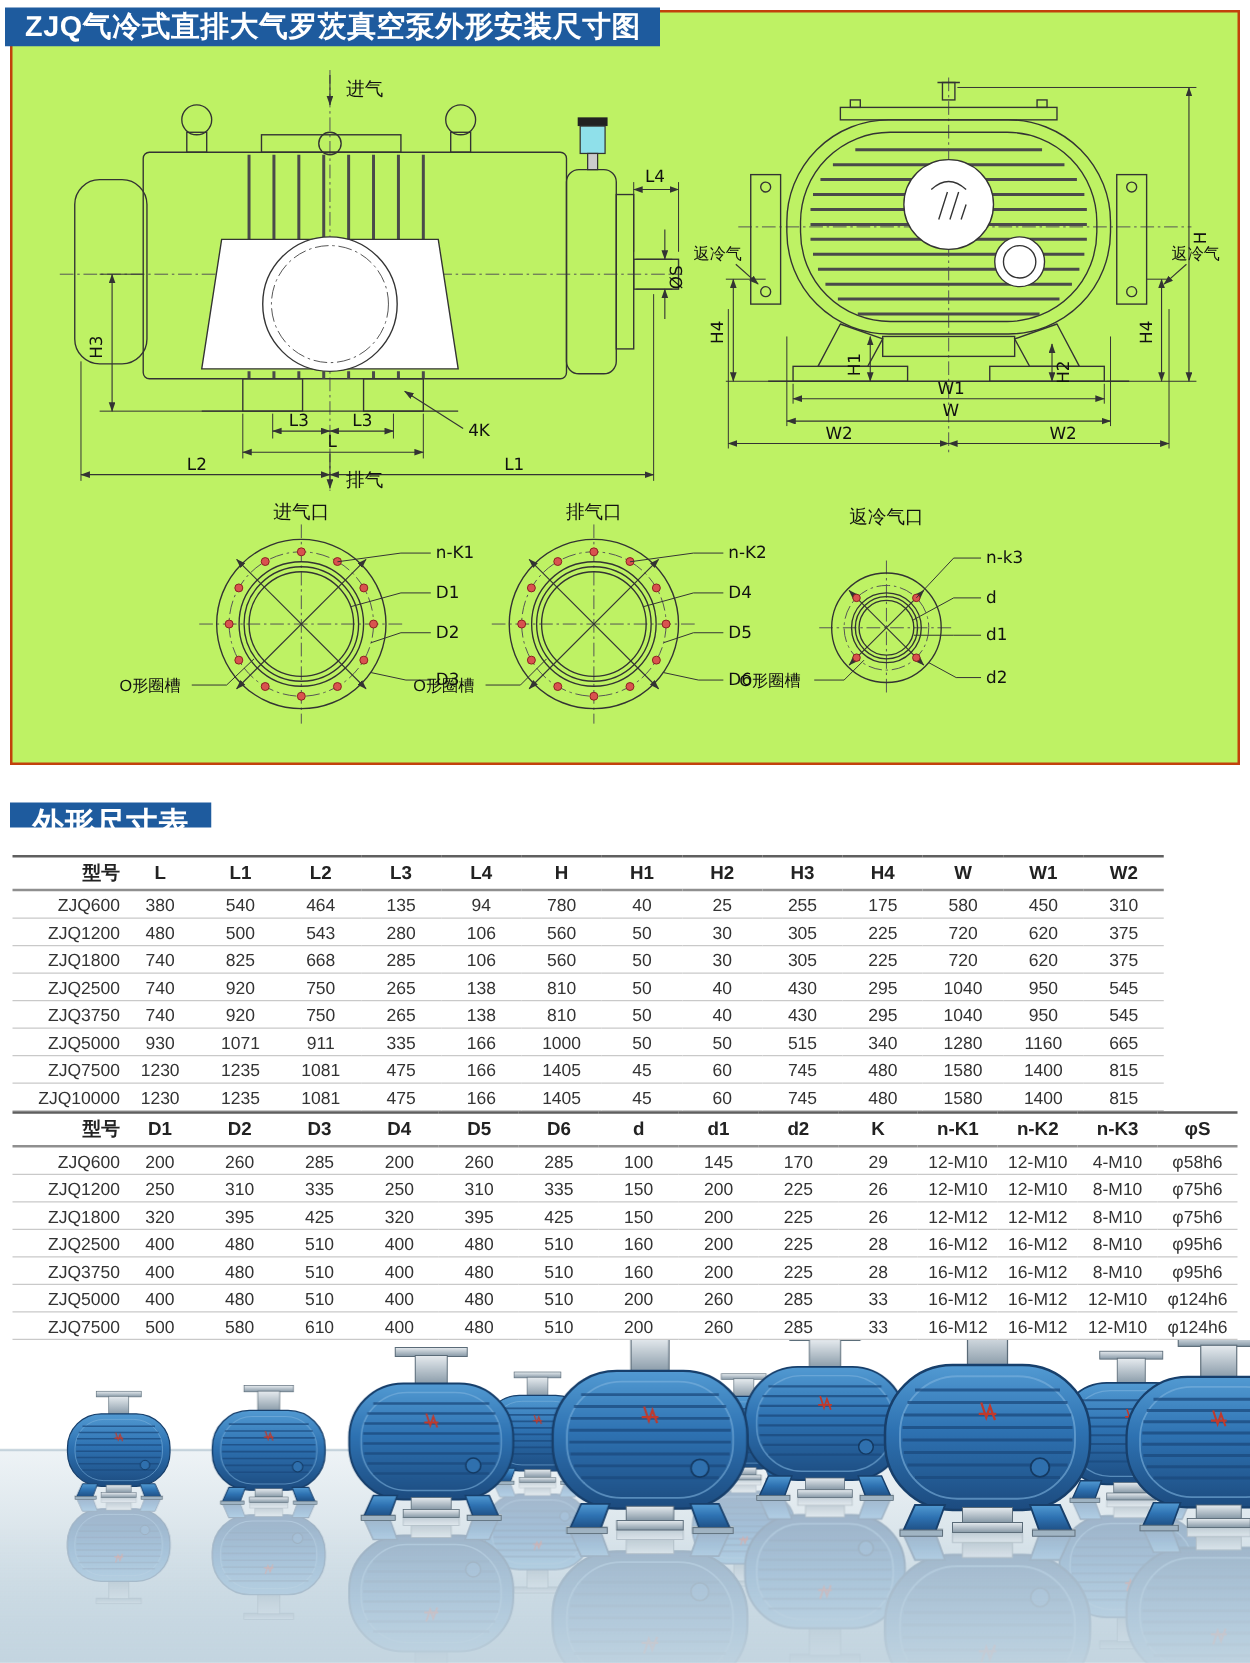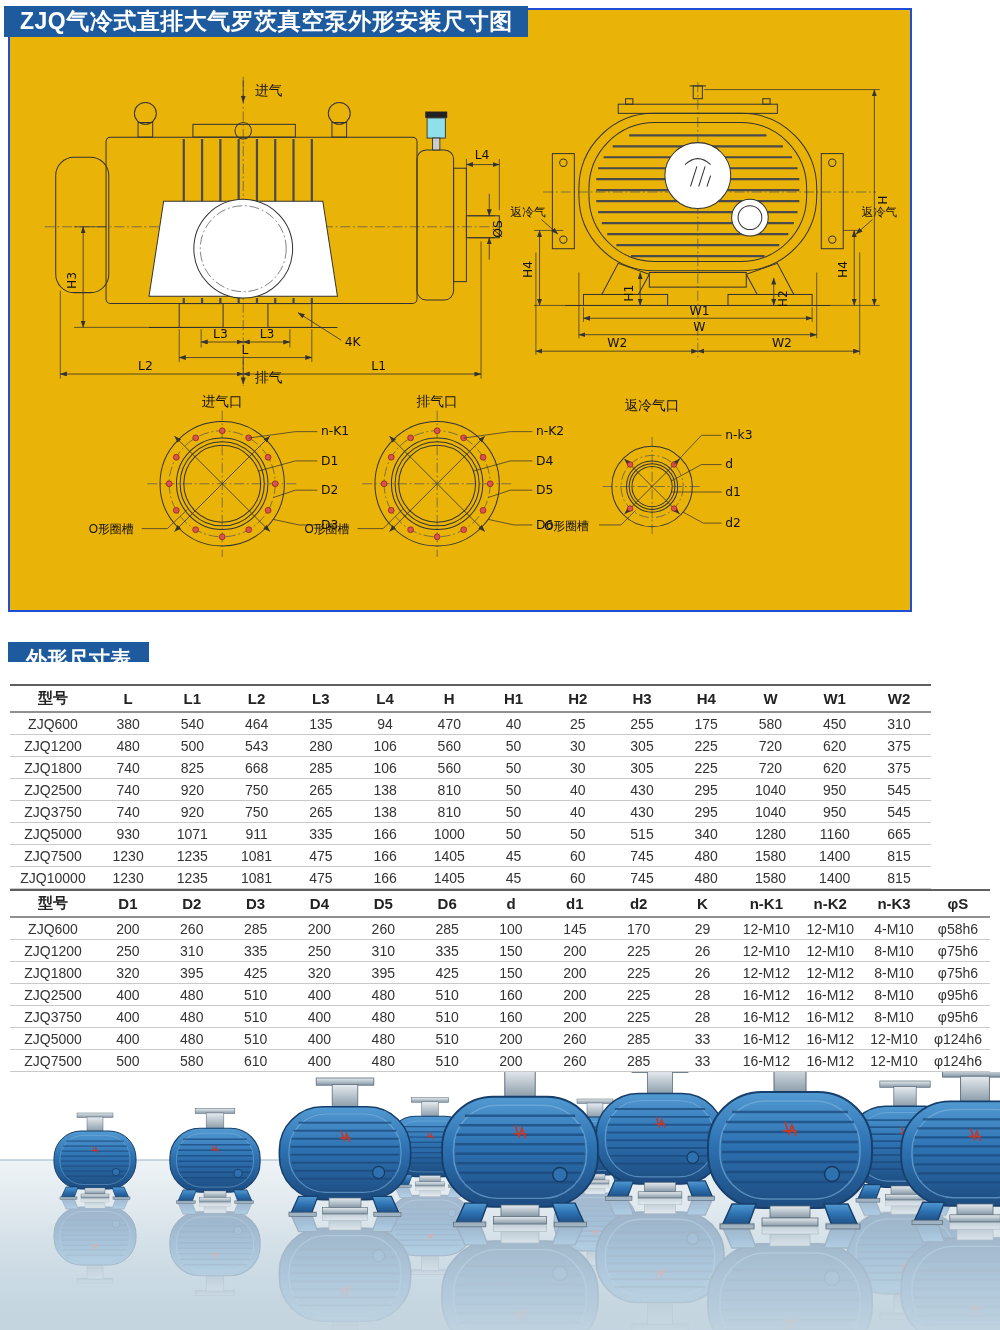--- a/index.html
+++ b/index.html
@@ -1,33 +1,33 @@
 <!DOCTYPE html>
 <html><head>
 <meta charset="utf-8">
 <style>
   html,body{margin:0;padding:0;background:#fff;}
   .page{position:relative;width:1000px;height:1330px;background:#fff;overflow:hidden;
         font-family:"Liberation Sans",sans-serif;}
-  .draw-box{position:absolute;left:8px;top:8px;width:904px;height:604px;
-        border:2px solid #1d4ed8;background:#eab308;box-sizing:border-box;}
+  .draw-box{position:absolute;left:8px;top:8px;width:984px;height:604px;
+        border:2px solid #c2410c;background:#bef264;box-sizing:border-box;}
   .title-bar{position:absolute;left:4px;top:6px;width:524px;height:31px;background:#1e5b9e;
         color:#fff;font-size:23px;font-weight:bold;line-height:31px;padding-left:16px;
         box-sizing:border-box;z-index:3;letter-spacing:.5px;white-space:nowrap;}
   .drawing-svg{position:absolute;left:0;top:0;width:100%;height:100%;}
   .section-badge{position:absolute;left:8px;top:642px;height:20px;background:#1e5b9e;color:#fff;
-        font-size:21px;font-weight:bold;line-height:34px;padding:0 18px;z-index:2;}
+        font-size:25px;font-weight:bold;line-height:34px;padding:0 18px;z-index:2;}
   .tables{position:absolute;left:10px;top:684px;width:980px;}
   table{border-collapse:collapse;table-layout:fixed;text-align:center;color:#222;}
   #t1{width:94%;}
   #t2{width:100%;}
   th{font-weight:bold;font-size:15px;padding:3px 0;border-top:2px solid #5f5f5f;
      border-bottom:2px solid #8f8f8f;white-space:nowrap;}
   td{font-size:14px;color:#333;padding:2.5px 0;border-bottom:1px solid #c9c9c9;white-space:nowrap;}
-  th:first-child,td:first-child{width:86px;}
+  th:first-child,td:first-child{width:86px;text-align:right;}
   #t2 tbody tr:last-child td{border-bottom:2px solid #8f8f8f;}
   .photo{position:absolute;left:0;top:1072px;width:1000px;height:258px;}
   
   .ln{fill:none;stroke:#333;stroke-width:1.1;}
   .lnw{fill:#fff;stroke:#333;stroke-width:1.1;}
   .fin{fill:none;stroke:#4a4a4a;stroke-width:2.4;}
   .cl{fill:none;stroke:#555;stroke-width:.8;stroke-dasharray:11 3 2 3;}
   .dim{fill:none;stroke:#333;stroke-width:.9;}
   .ext{fill:none;stroke:#333;stroke-width:.8;}
   .bolt{fill:#d9534f;stroke:#8b2020;stroke-width:.8;}
@@ -328,21 +328,21 @@
           </tr>
         </thead>
       <tbody>
           <tr>
             <td>ZJQ600</td>
             <td>380</td>
             <td>540</td>
             <td>464</td>
             <td>135</td>
             <td>94</td>
-            <td>470</td>
+            <td>780</td>
             <td>40</td>
             <td>25</td>
             <td>255</td>
             <td>175</td>
             <td>580</td>
             <td>450</td>
             <td>310</td>
           </tr>
           <tr>
             <td>ZJQ1200</td>

